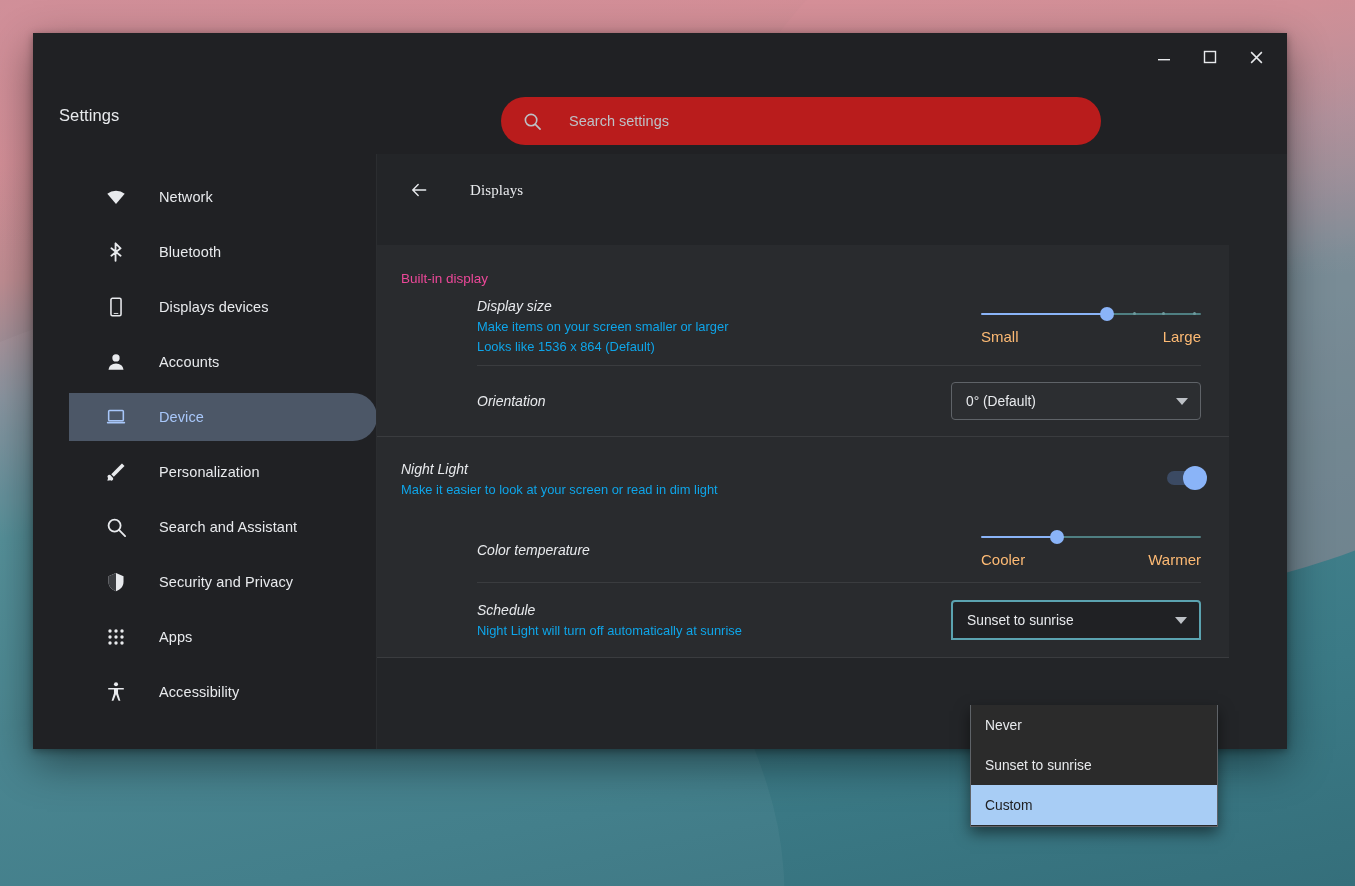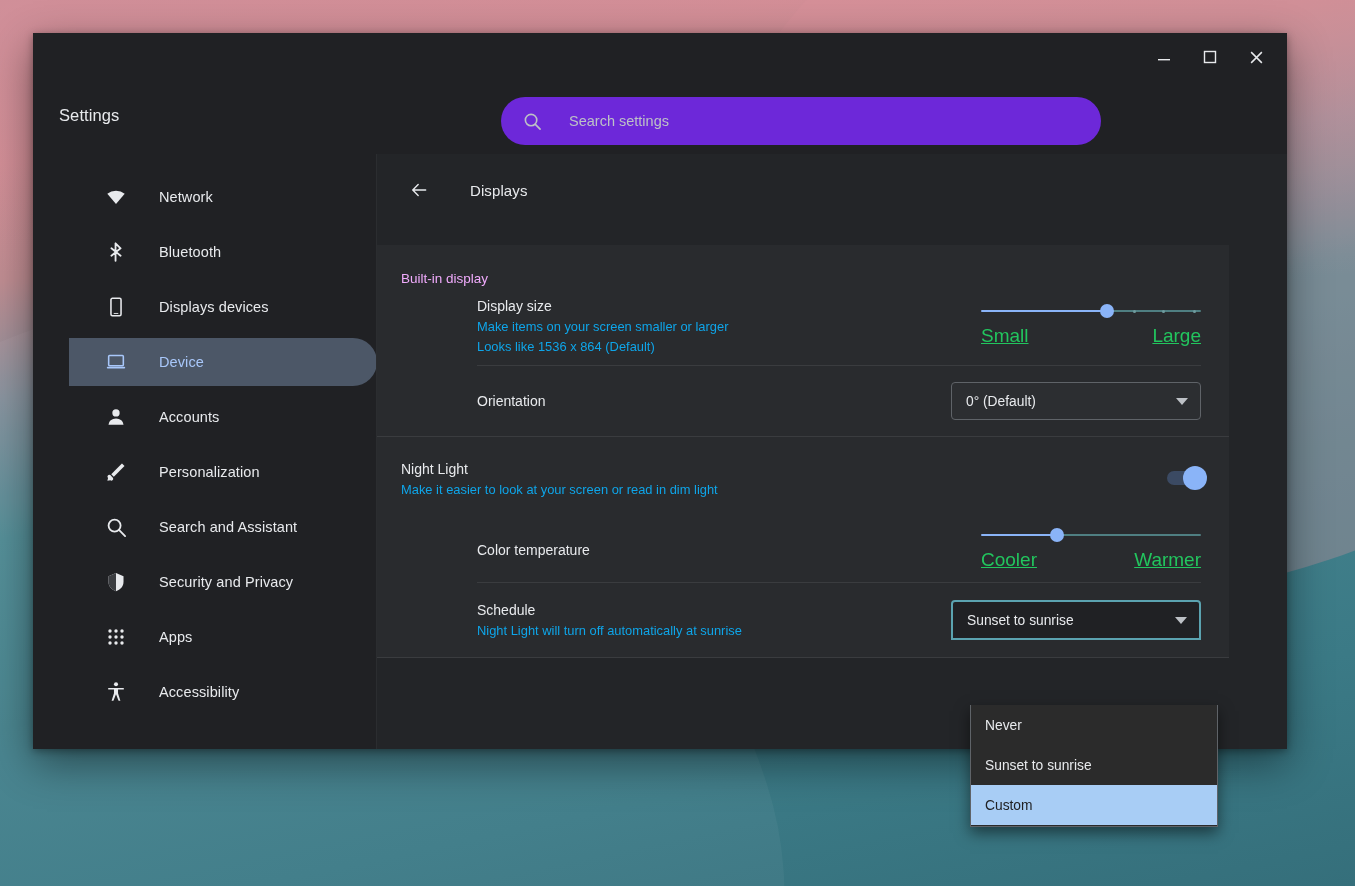--- a/index.html
+++ b/index.html
@@ -105,21 +105,21 @@
     color: #e8eaed;
     letter-spacing: 0.1px;
   }
 
   .searchbox {
     position: absolute;
     left: 468px;
     top: 64px;
     width: 600px;
     height: 48px;
-    background: #6d28d9;
+    background: #b91c1c;
     border-radius: 24px;
     display: flex;
     align-items: center;
     padding: 0 16px 0 22px;
   }
   .searchbox .s-icon { flex: 0 0 auto; display:flex; align-items:center; }
   .searchbox input {
     flex: 1 1 auto;
     background: transparent;
     border: none;
@@ -200,47 +200,49 @@
     display: flex; align-items: center; justify-content: center;
     border-radius: 50%;
     cursor: default;
     background: transparent; border: none;
   }
   .page-title {
     font-size: 15px;
     color: #e8eaed;
     margin-left: 34px;
     letter-spacing: 0.1px;
+    font-family: Liberation Serif, serif;
   }
 
   .card-block {
     background: #292b2e;
     width: 852px;
     border-bottom: 1px solid #3a3c3f;
   }
 
   .section-title {
     font-size: 13.5px;
-    color: #f0abfc;
+    color: #ec4899;
     padding: 26px 0 10px 24px;
   }
 
   .row {
     display: flex;
     align-items: center;
     justify-content: space-between;
     padding: 0 28px 0 100px;
     min-height: 56px;
   }
   .row-inner-sep { border-top: 1px solid #3a3c3f; margin: 0 28px 0 100px; }
 
   .row-text .r-title {
     font-size: 14px;
     color: #e8eaed;
     line-height: 21px;
+    font-style: italic;
   }
   .row-text .r-sub {
     font-size: 12.9px;
     color: #0ea5e9;
     line-height: 20px;
   }
 
   
   .slider-wrap {
     width: 220px;
@@ -268,23 +270,22 @@
     background: #8ab4f8;
     margin: 0 -7px;
     position: relative;
     z-index: 2;
     flex: 0 0 14px;
   }
   .slider-labels {
     display: flex;
     justify-content: space-between;
     margin-top: 3px;
-    font-size: 19px;
-    color: #22c55e;
-    text-decoration: underline;
+    font-size: 15px;
+    color: #fdba74;
   }
 
   
   .select-box {
     width: 250px;
     height: 38px;
     background: #2c2e31;
     border: 1px solid #5f6368;
     border-radius: 4px;
     display: flex;
@@ -426,38 +427,38 @@
         <div class="nav-item">
           <span class="nav-ico">
             <svg width="22" height="22" viewBox="0 0 24 24">
               <rect x="6.5" y="2.5" width="11" height="19" rx="1.6" fill="none" stroke="#e8eaed" stroke-width="1.7"></rect>
               <rect x="9.5" y="18.5" width="5" height="1" fill="#e8eaed"></rect>
             </svg>
           </span>
           <span class="nav-label">Displays devices</span>
         </div>
 
+        <div class="nav-item">
+          <span class="nav-ico">
+            <svg width="22" height="22" viewBox="0 0 24 24">
+              <circle cx="12" cy="7.5" r="4" fill="#e8eaed"></circle>
+              <path d="M3.8 20.5 a8.2 7 0 0 1 16.4 0 Z" fill="#e8eaed"></path>
+            </svg>
+          </span>
+          <span class="nav-label">Accounts</span>
+        </div>
+
         <div class="nav-item selected">
           <span class="nav-ico">
             <svg width="22" height="22" viewBox="0 0 24 24">
               <rect x="4" y="5" width="16" height="11" rx="1" fill="none" stroke="#a8c7fa" stroke-width="1.7"></rect>
               <rect x="2" y="17.3" width="20" height="1.8" rx="0.9" fill="#a8c7fa" stroke="none"></rect>
             </svg>
           </span>
           <span class="nav-label">Device</span>
-        </div>
-
-        <div class="nav-item">
-          <span class="nav-ico">
-            <svg width="22" height="22" viewBox="0 0 24 24">
-              <circle cx="12" cy="7.5" r="4" fill="#e8eaed"></circle>
-              <path d="M3.8 20.5 a8.2 7 0 0 1 16.4 0 Z" fill="#e8eaed"></path>
-            </svg>
-          </span>
-          <span class="nav-label">Accounts</span>
         </div>
 
         <div class="nav-item">
           <span class="nav-ico">
             <svg width="22" height="22" viewBox="0 0 24 24">
               <path d="M18.5 2.7 L21.3 5.5 L9.6 17.2 L6.8 14.4 Z" fill="#e8eaed"></path>
               <path d="M5.8 15.4 L8.6 18.2 a2 2 0 0 1 -2.8 2.8 l-3.2 0.6 l0.7 -3.1 a2 2 0 0 1 2.5 -3.1 Z" fill="#e8eaed"></path>
             </svg>
           </span>
           <span class="nav-label">Personalization</span>

